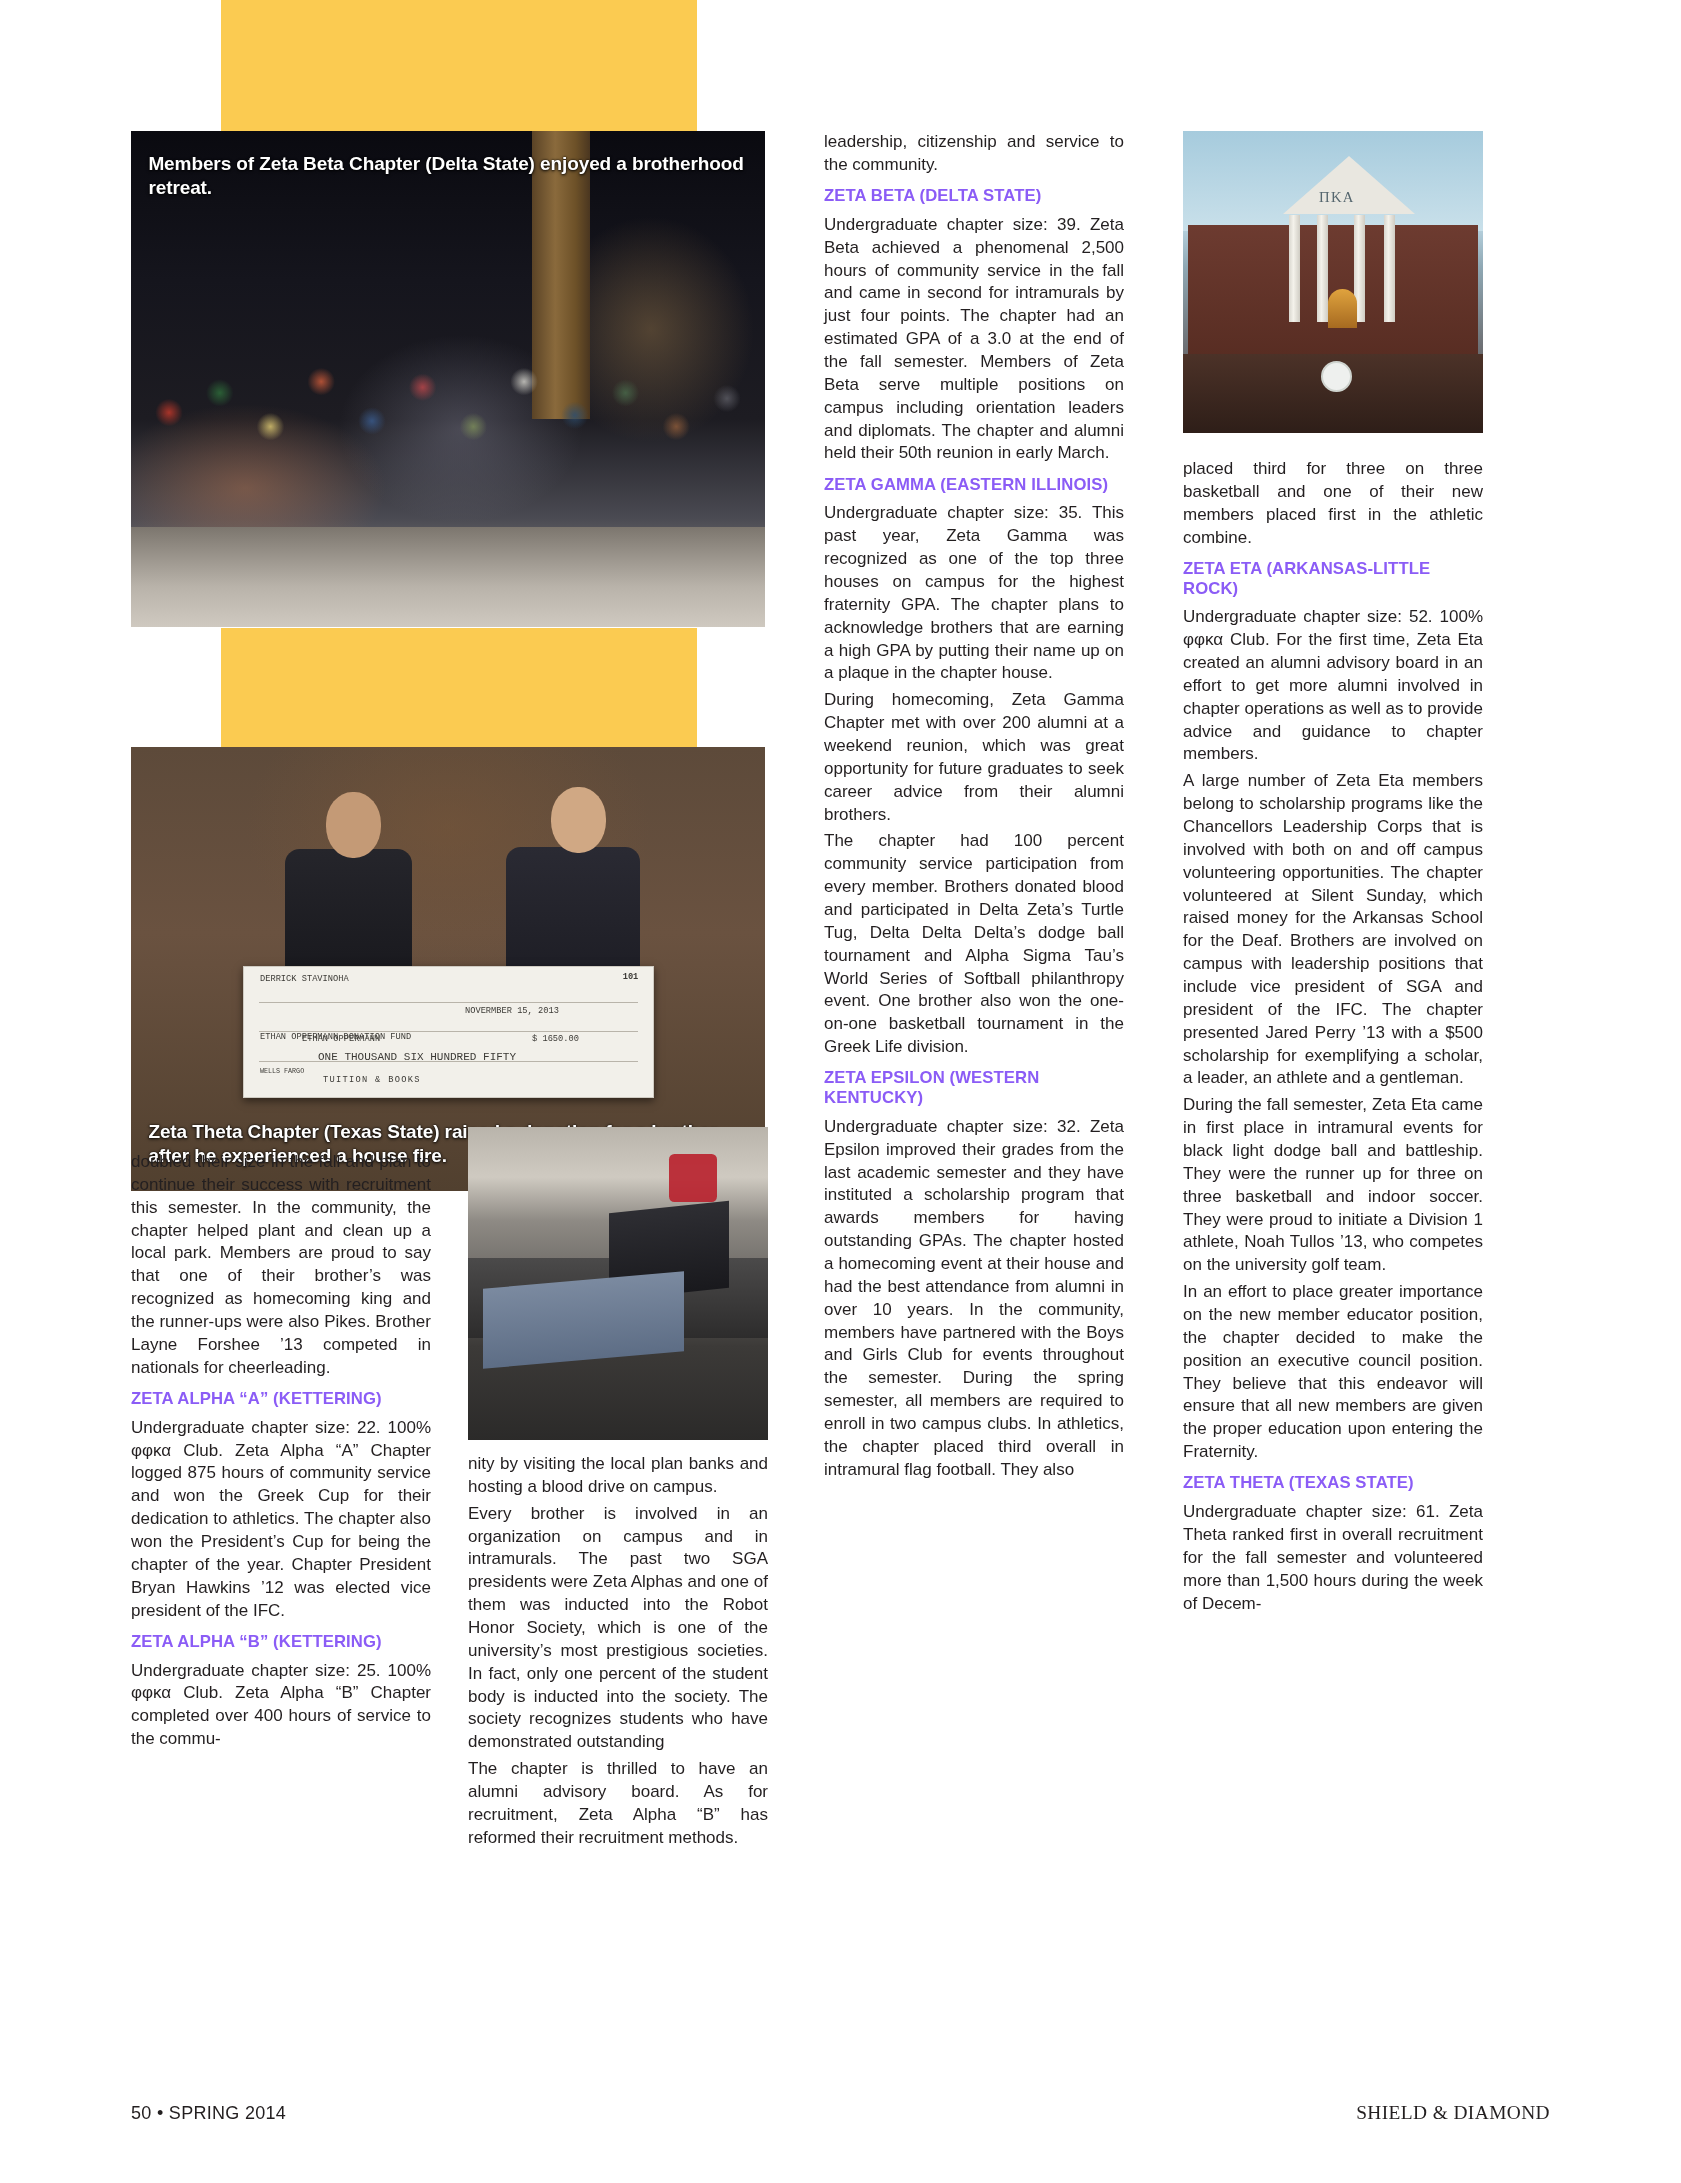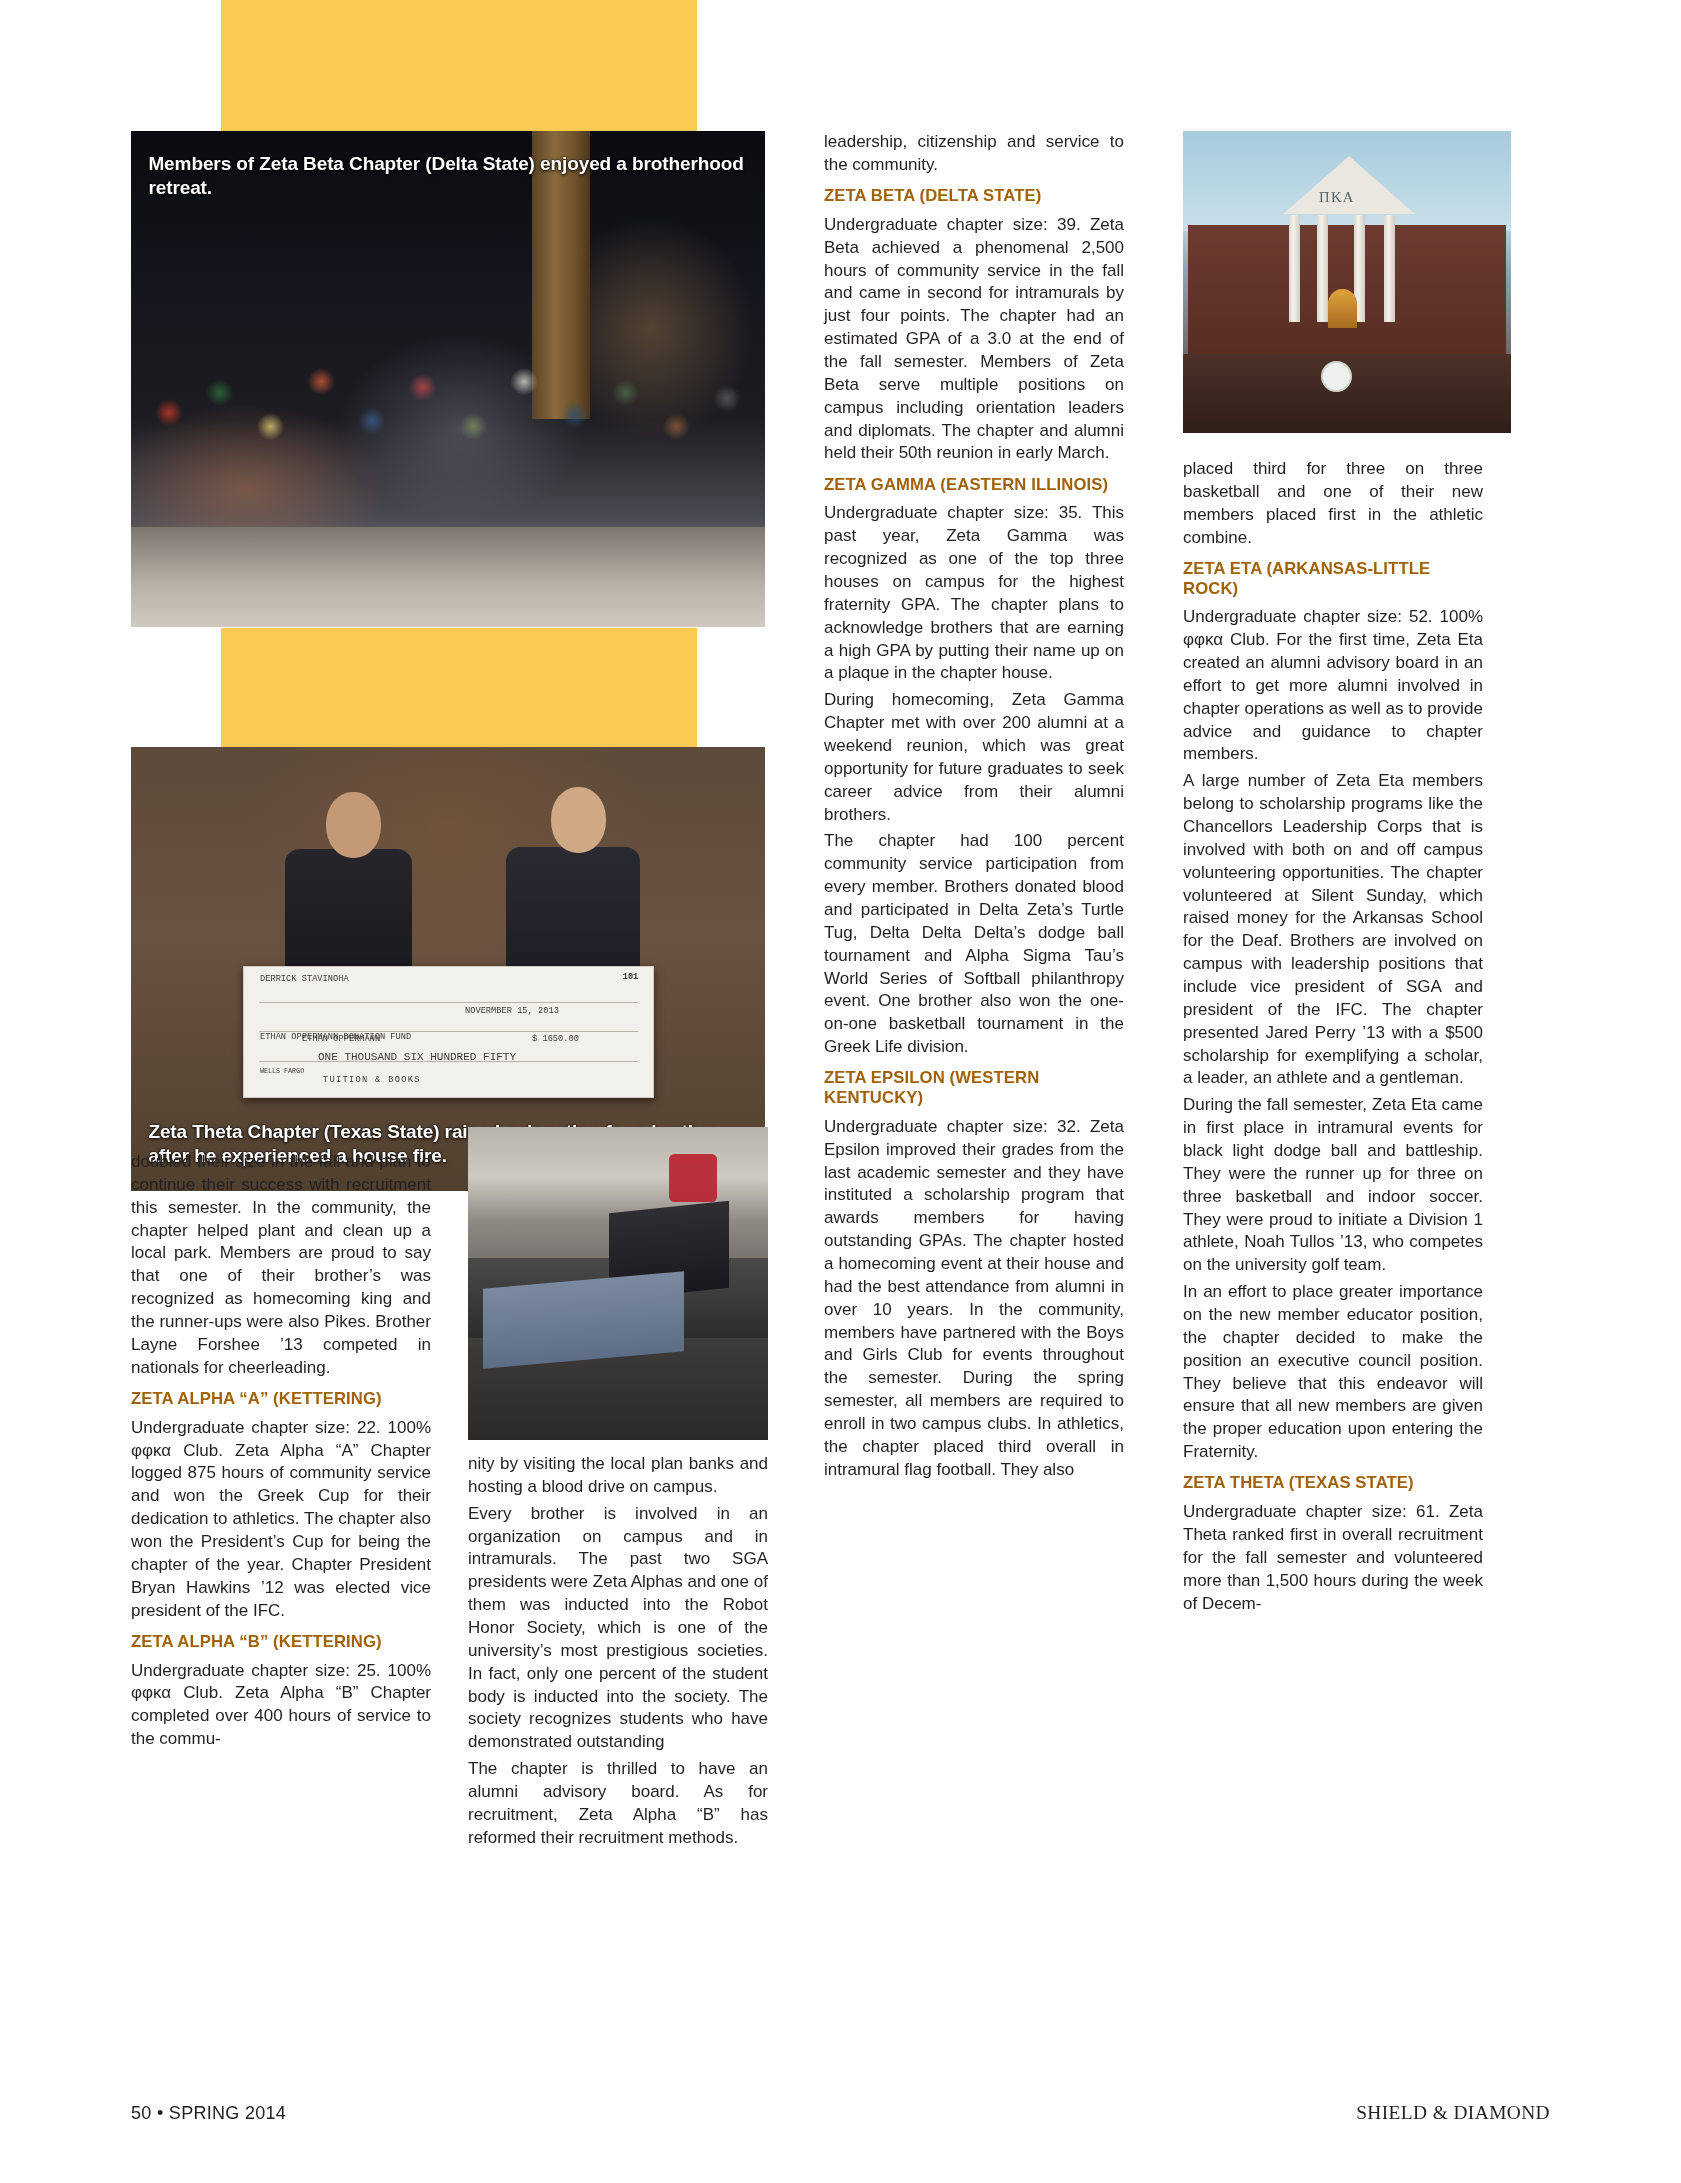--- a/index.html
+++ b/index.html
@@ -145,21 +145,21 @@
     background: linear-gradient(180deg,#2e2e33,#19191d);
     transform: skewY(-6deg);
   }
   #photo-blood .bag {
     position: absolute; left: 201px; top: 27px; width: 48px; height: 48px;
     background: #b9202c; border-radius: 5.4px; opacity: .9;
   }
 
   
   #photo-house {
-    left: 1183px; top: 131px; width: 328px; height: 302px;
+    left: 1183px; top: 131px; width: 300px; height: 302px;
     background: linear-gradient(180deg,#9dc4d8 0%, #bcd7e4 30%, #8fa8b4 45%, #4a3430 100%);
   }
   #photo-house .sky {
     position: absolute; left: 0; right: 0; top: 0; height: 100px;
     background: linear-gradient(180deg,#a6cbdd,#c9e0ea);
   }
   #photo-house .brick {
     position: absolute; left: 5.4px; right: 5.4px; top: 94px; height: 167px;
     background: linear-gradient(180deg,#6d3b30,#52291f);
   }
@@ -211,21 +211,21 @@
   #col4 { left: 1183px; top: 458px;  }
 
   .col p {
     margin: 0 0 4px 0;
   }
   .col h3 {
     margin: 9.4px 0 8px 0;
     font-size: 16.7px;
     line-height: 1.18;
     font-weight: bold;
-    color: #a16207;
+    color: #8b5cf6;
     letter-spacing: 0.1px;
     text-align: left;
   }
   .col h3:first-child { margin-top: 0; }
 
   
   .footer {
     position: absolute;
     bottom: 59px;
     left: 131px;

